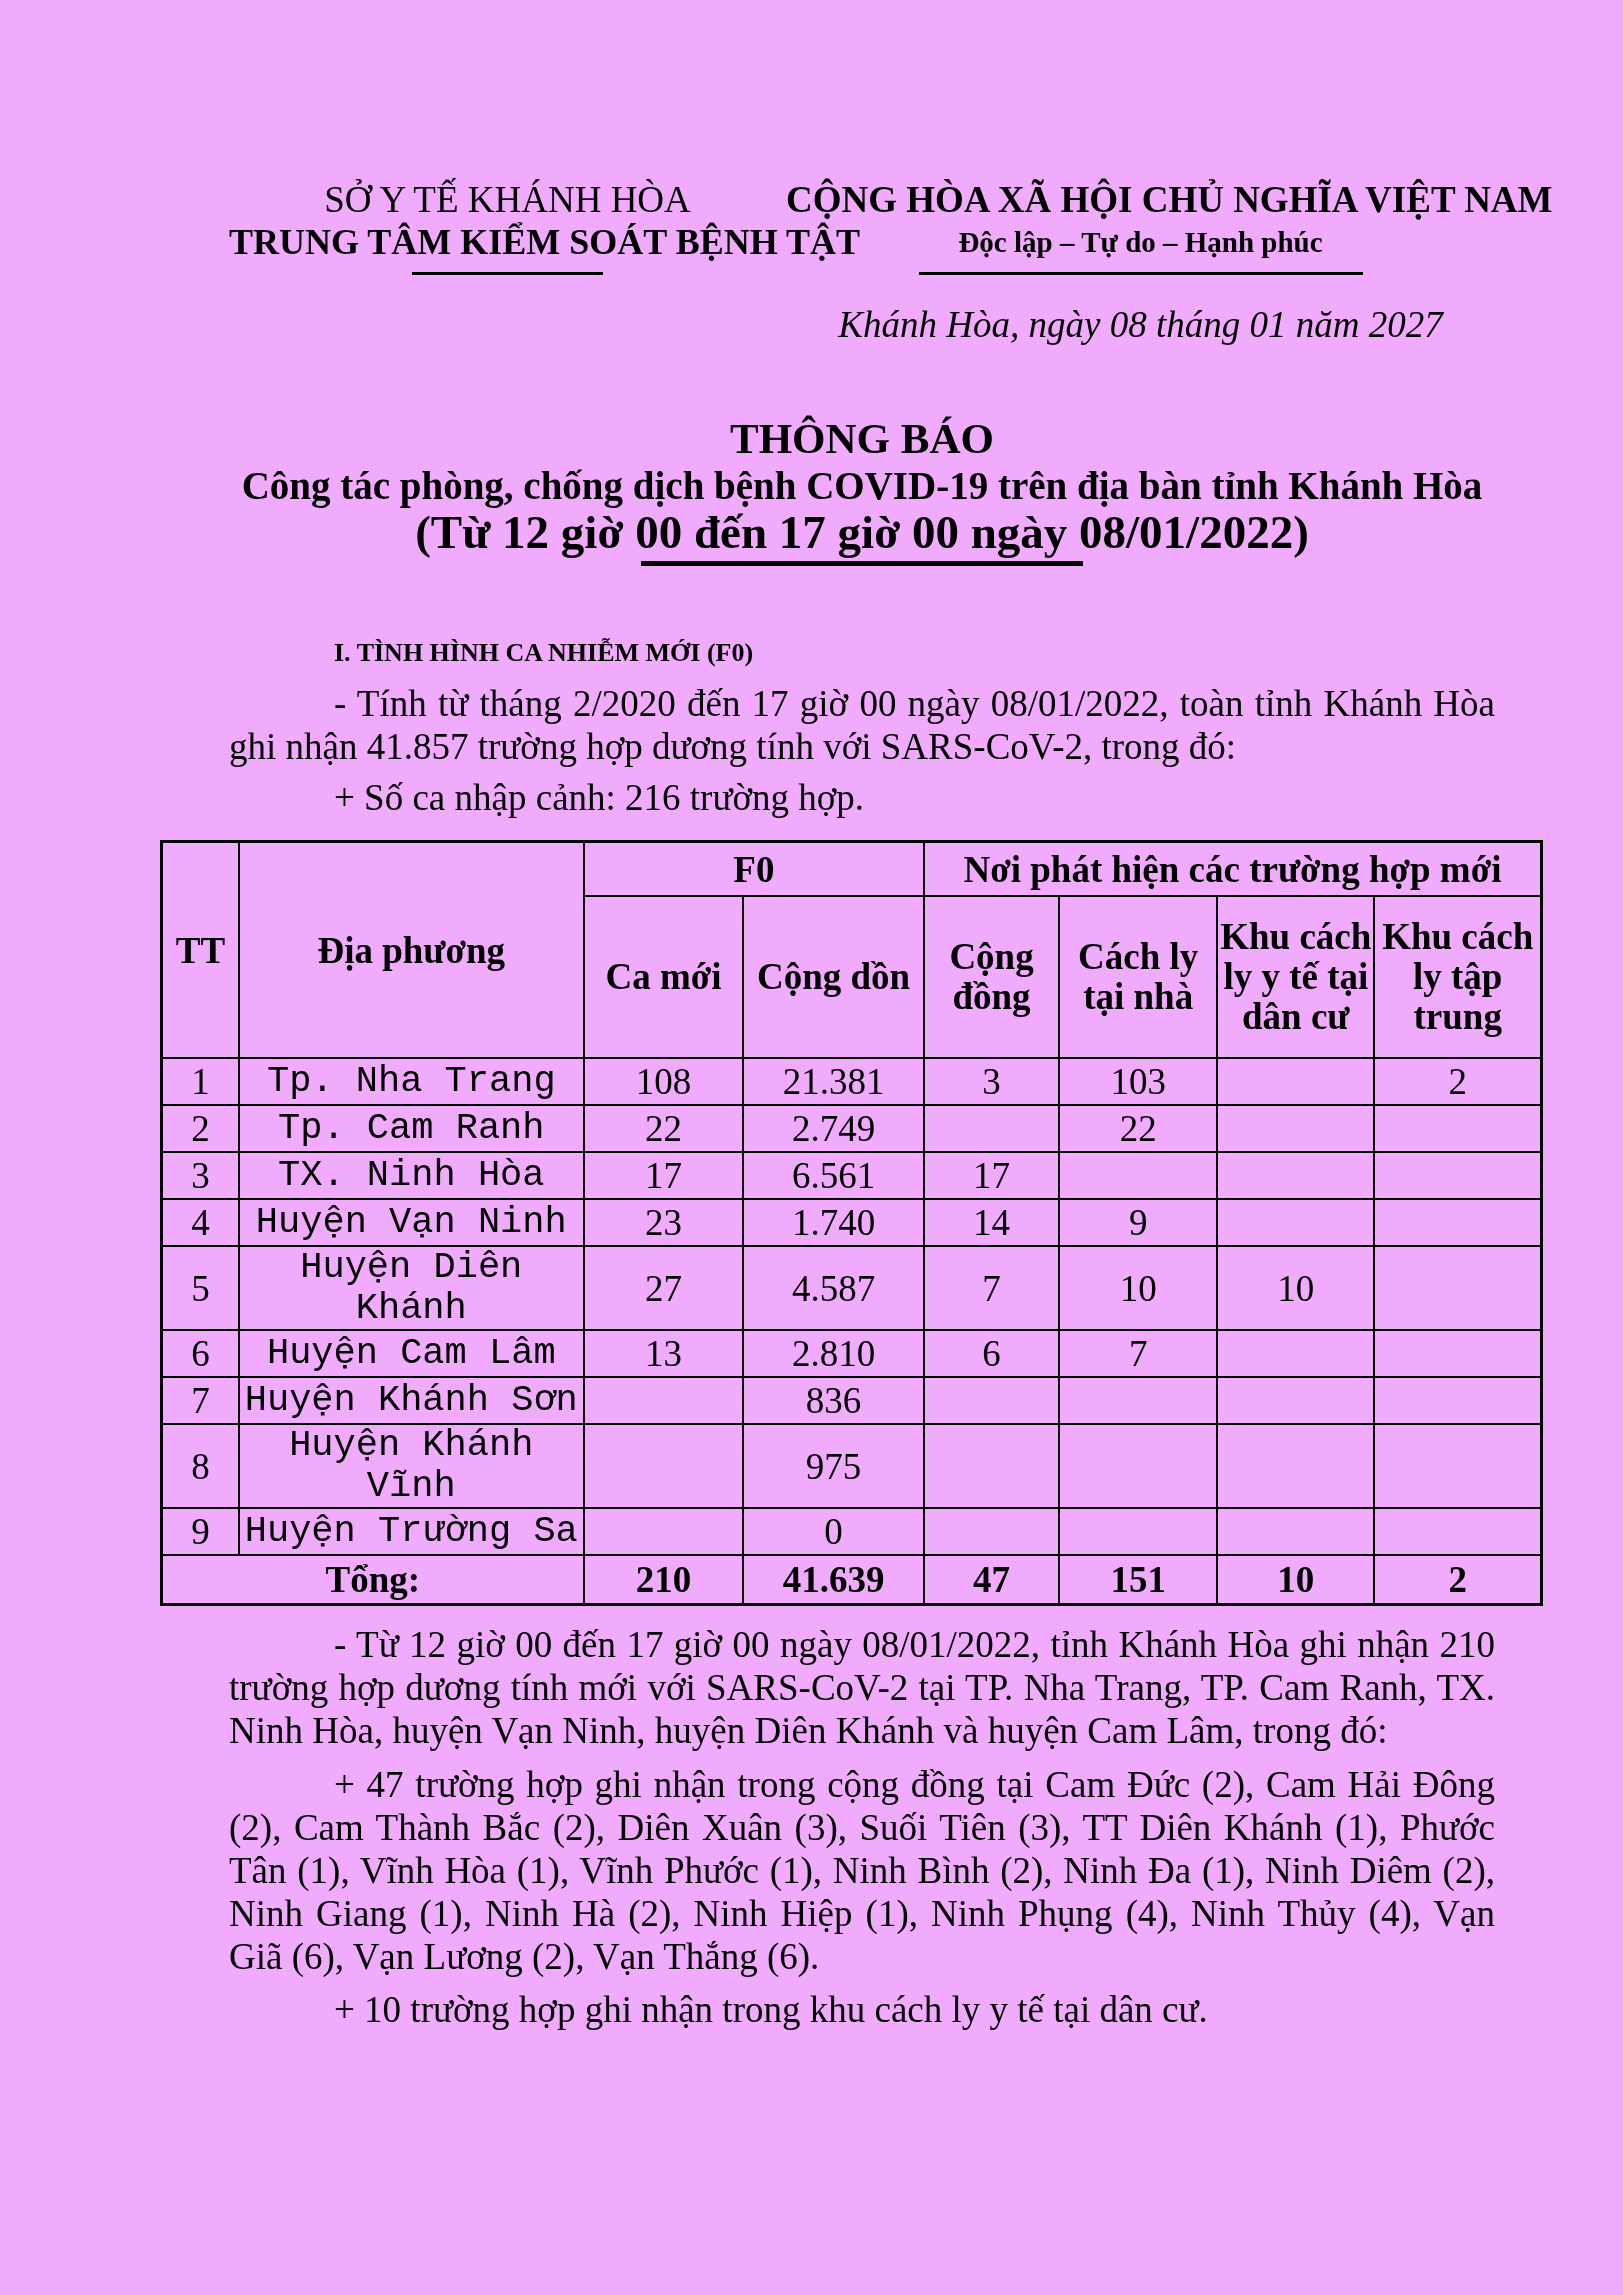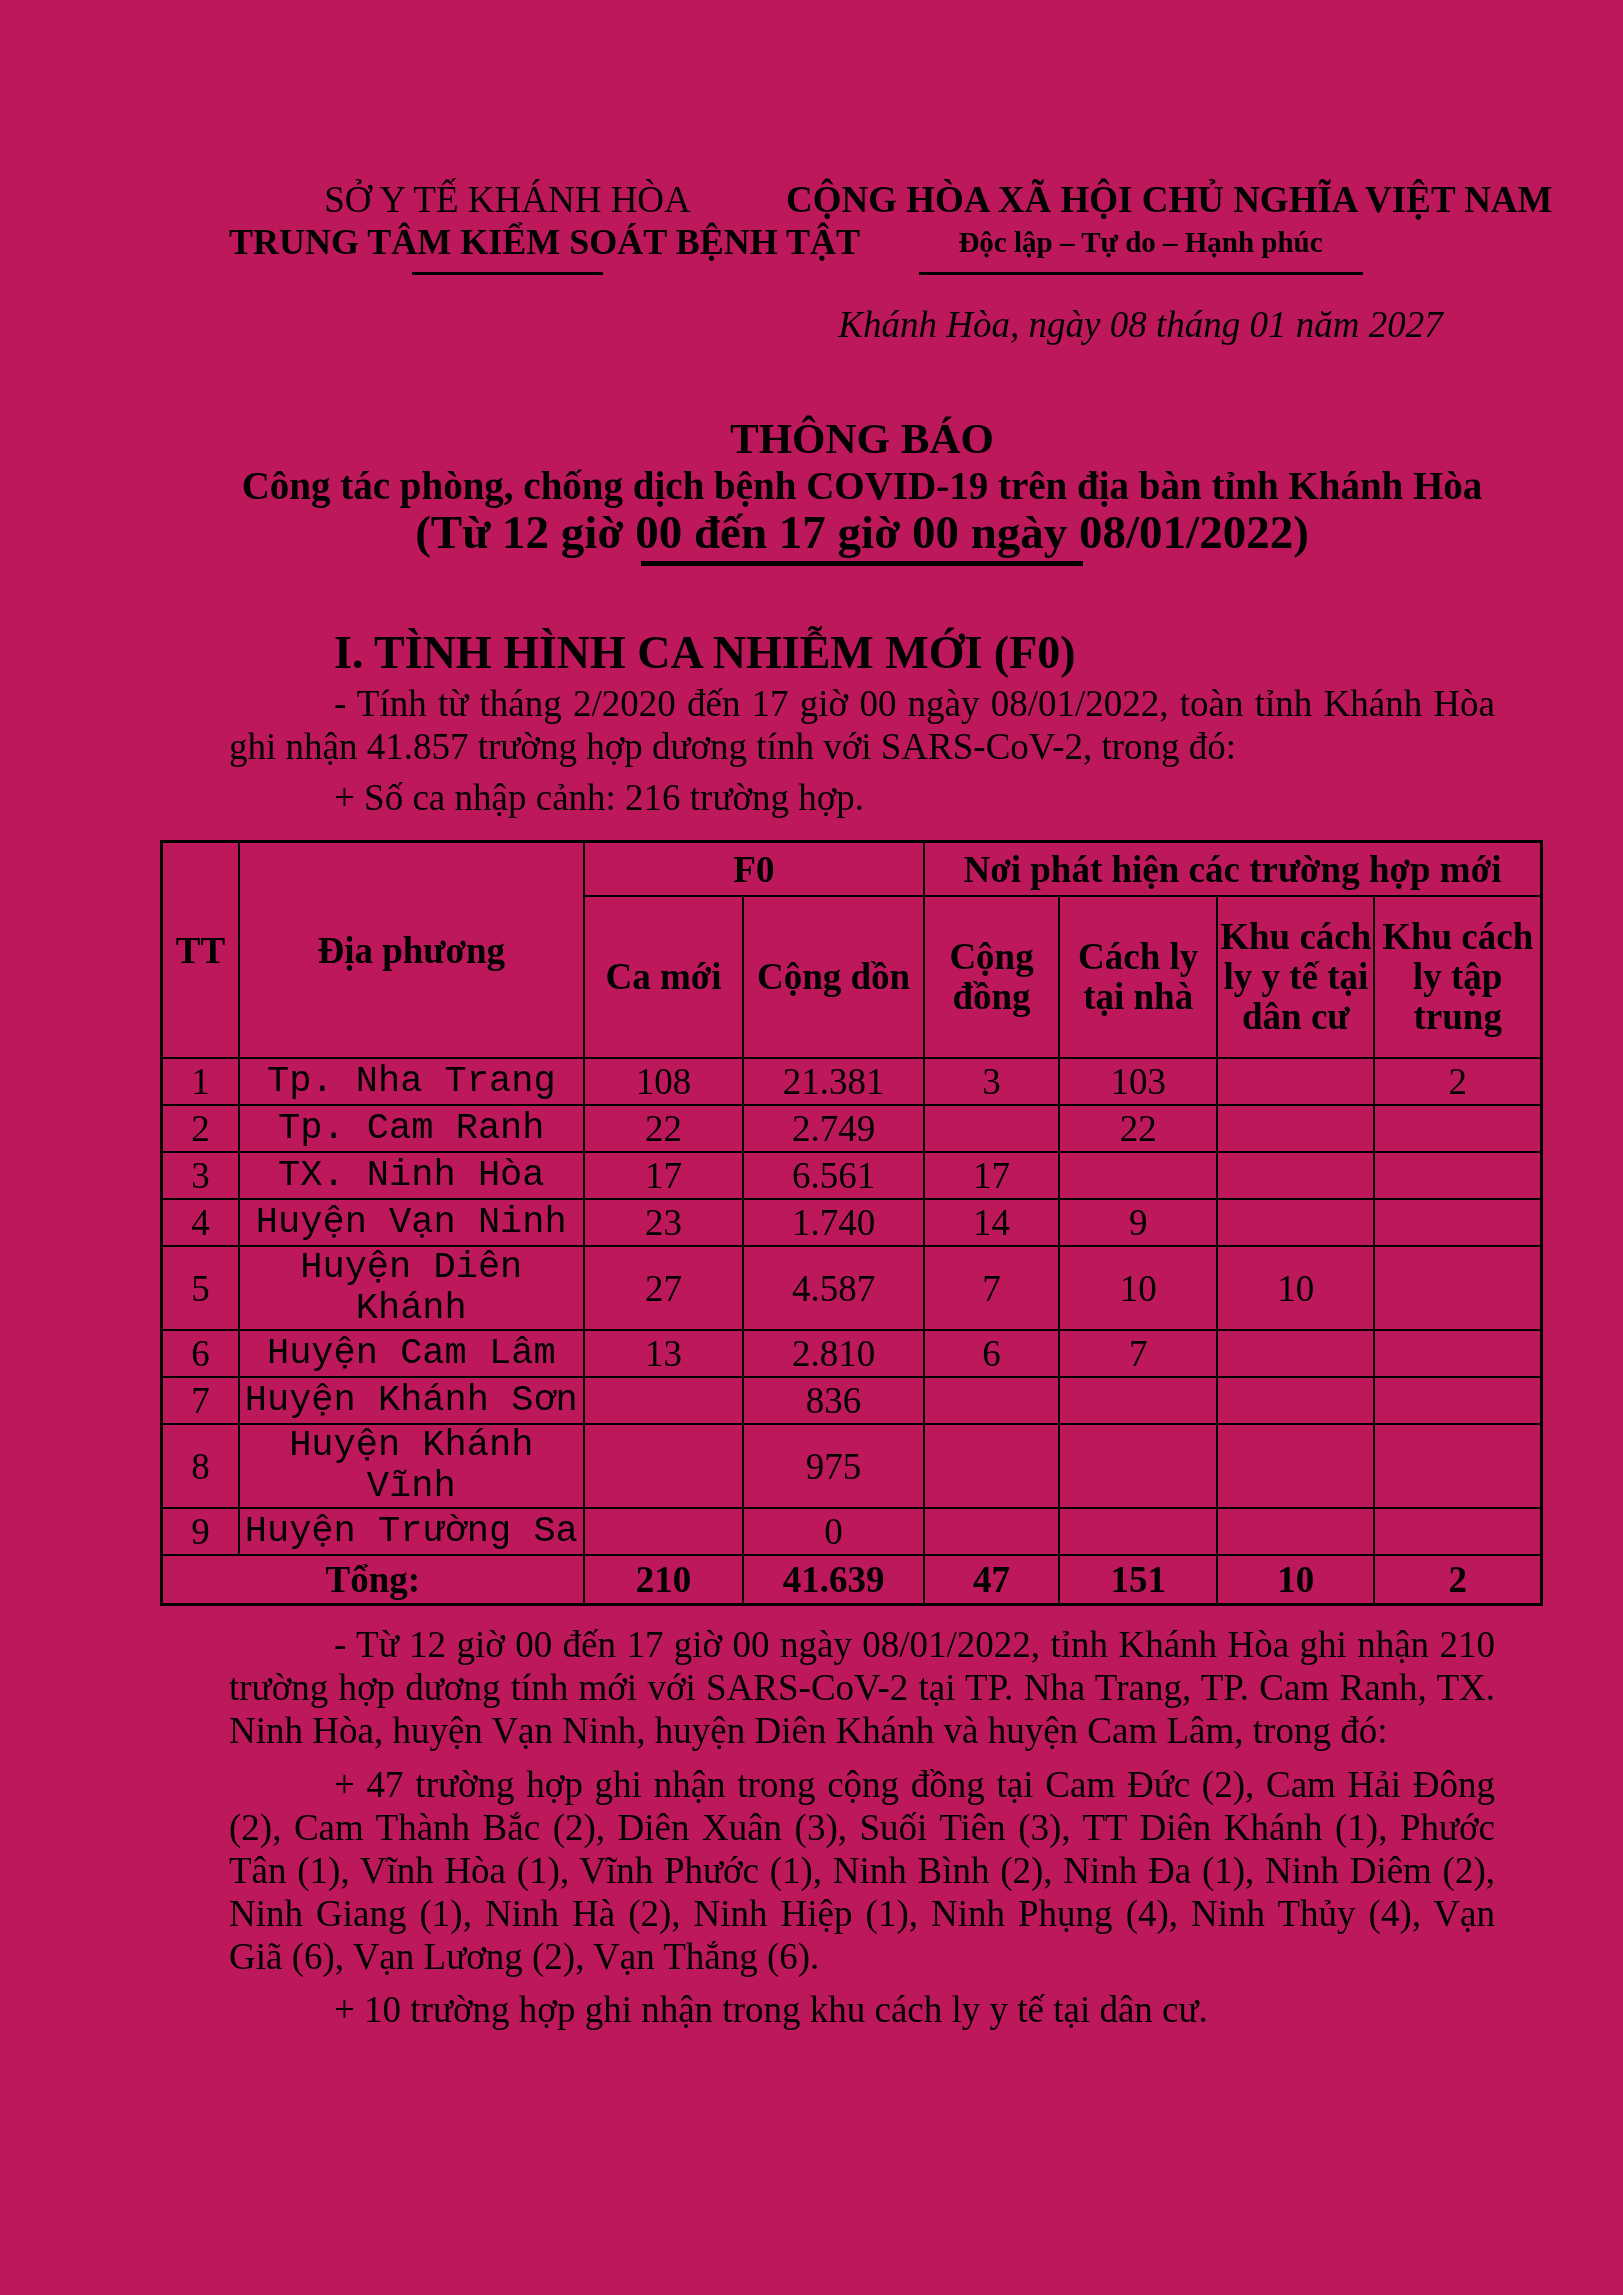--- a/index.html
+++ b/index.html
@@ -1,21 +1,21 @@
 <!DOCTYPE html>
 <html style="font-size:10.5px"><head>
 <meta charset="utf-8">
 <style>
   * { box-sizing: content-box; }
   html, body { margin: 0; padding: 0; background: #ffffff; }
   .page {
     position: relative;
     width: 1623px;
     height: 2295px;
-    background: #be185d;
+    background: #f0abfc;
     color: #000000;
     font-family: "Liberation Serif", "DejaVu Serif", serif;
     overflow: hidden;
   }
   .content { padding: 178px 128px 0 229px; }
 
   
   .doc-header { display: flex; }
   .hdr-left  { width: 44%; text-align: center; }
   .hdr-right { width: 56%; text-align: center; }
@@ -33,21 +33,21 @@
   .doc-title { text-align: center; margin-top: 69px; font-weight: bold; }
   .title-main  { font-size: 43px; line-height: 48px; }
   .title-sub   { font-size: 39px; line-height: 46px; }
   .title-range { font-size: 47px; line-height: 46px; }
   .rule-title { width: 442px; height: 5.2px; background: #000; margin: 6.5px auto 0; }
 
   
   .sec-heading {
     margin: 65px 0 0;
     font-weight: bold;
-    font-size: 46px;
+    font-size: 26px;
     line-height: 43px;
     text-indent: 105px;
   }
   .para {
     margin: 7.9px 0 0;
     font-size: 37px;
     line-height: 43px;
     text-indent: 105px;
   }
   .justify { text-align: justify; }

